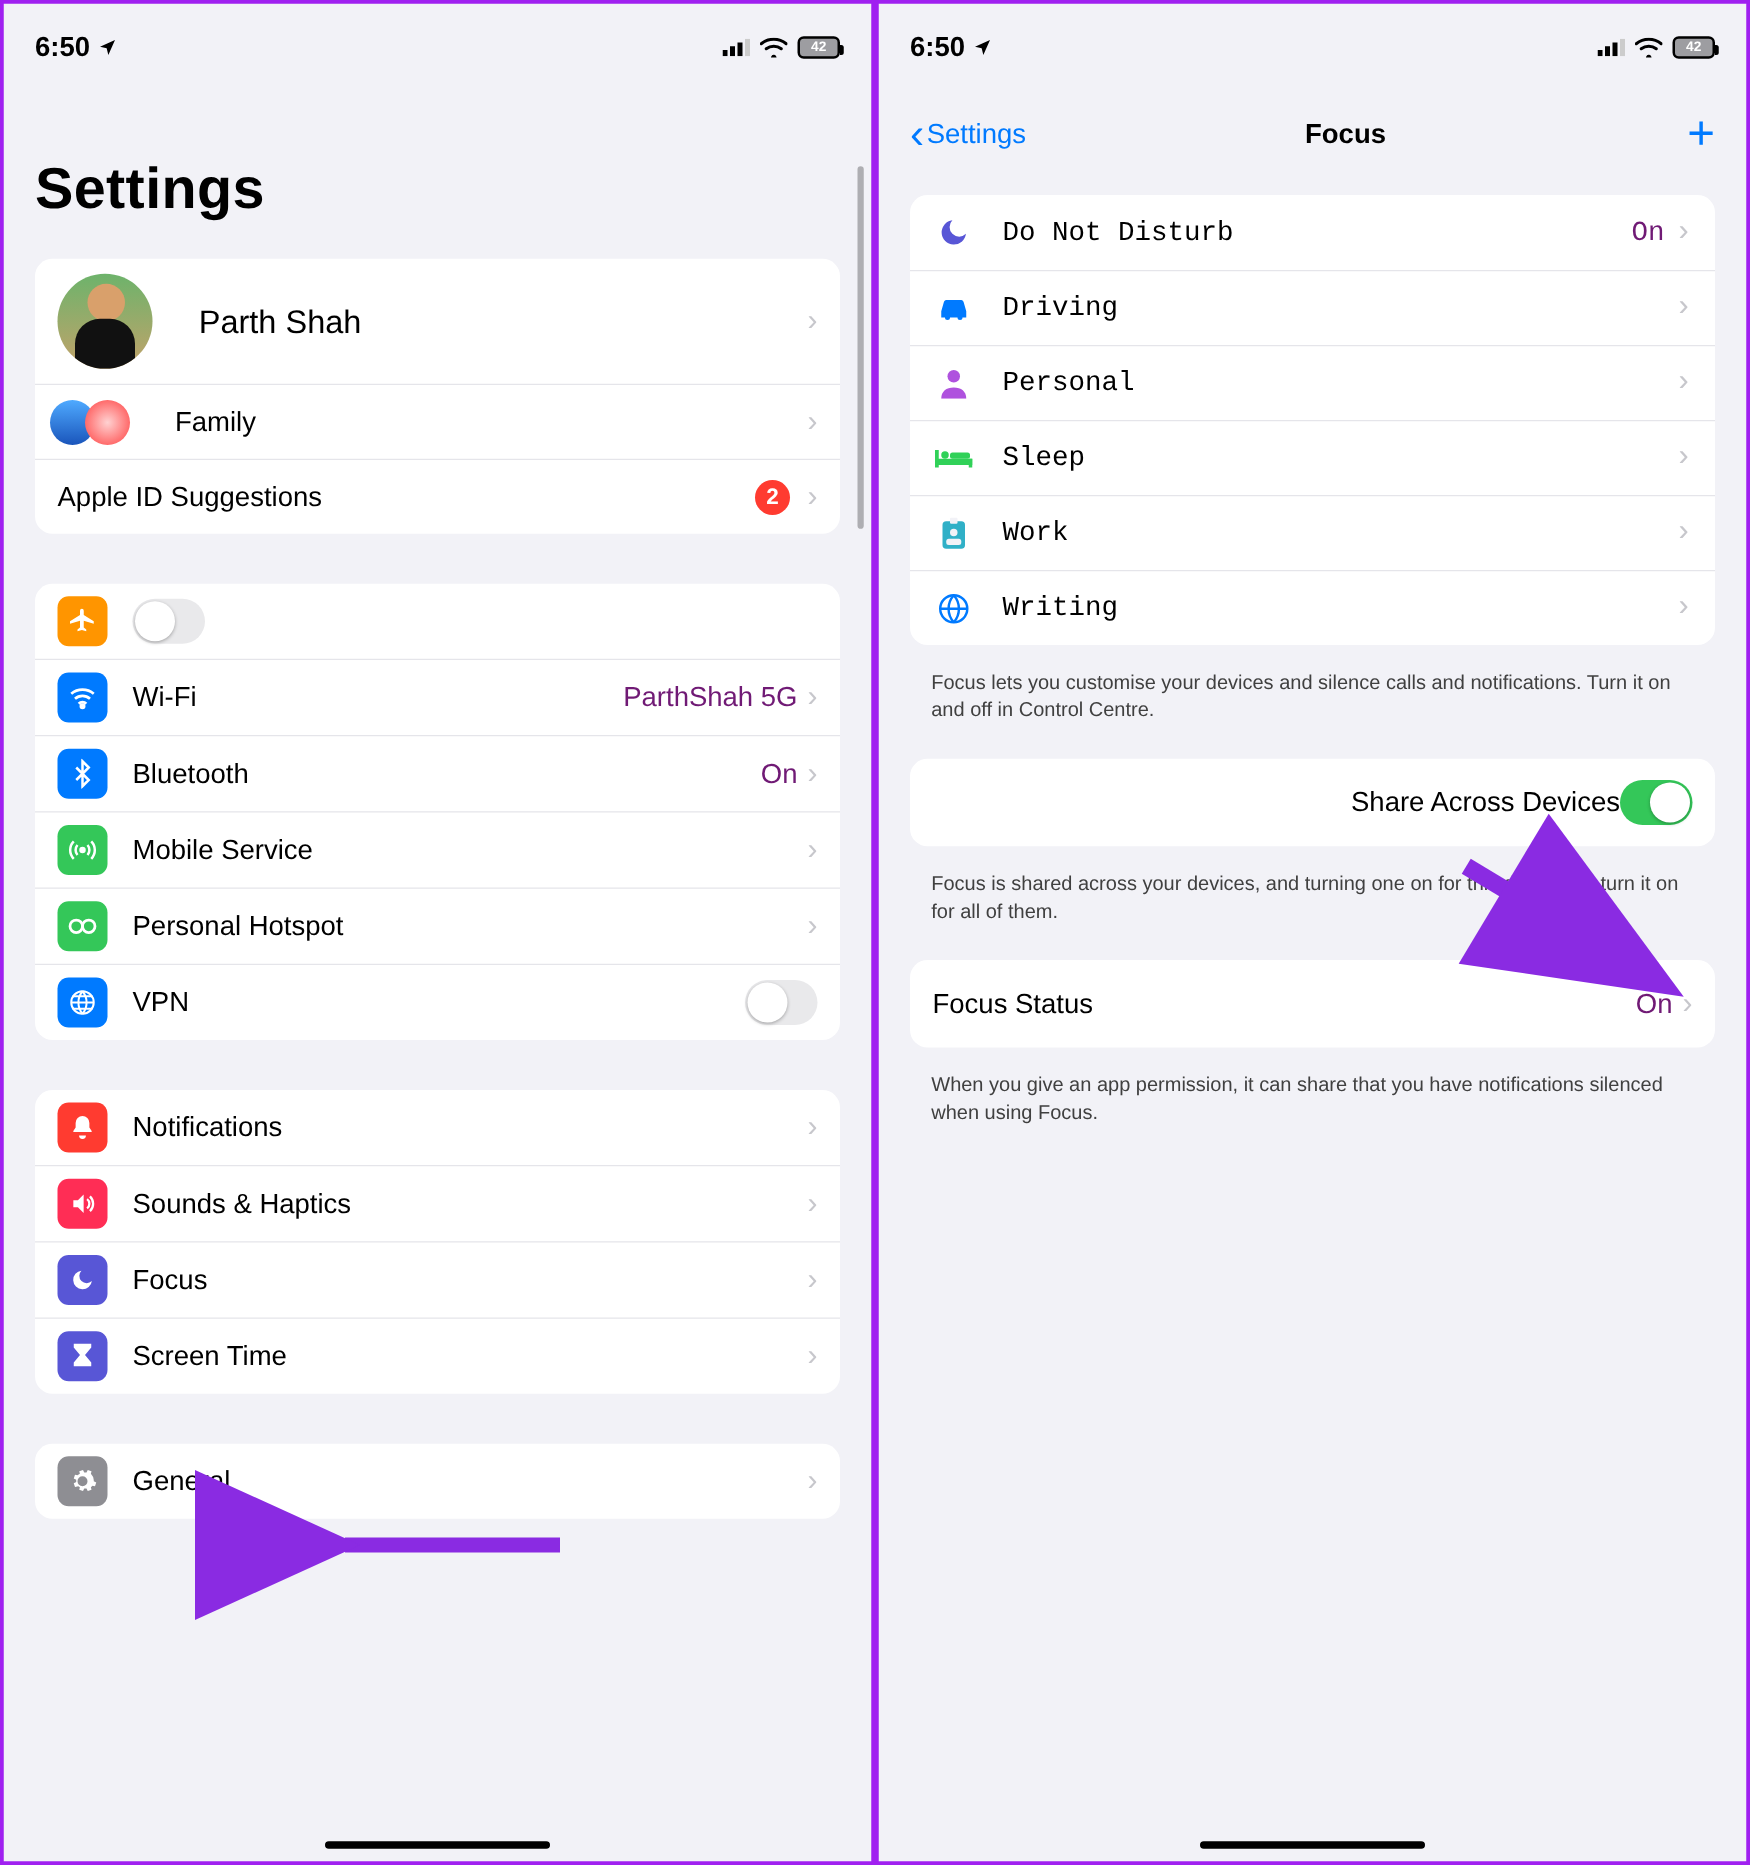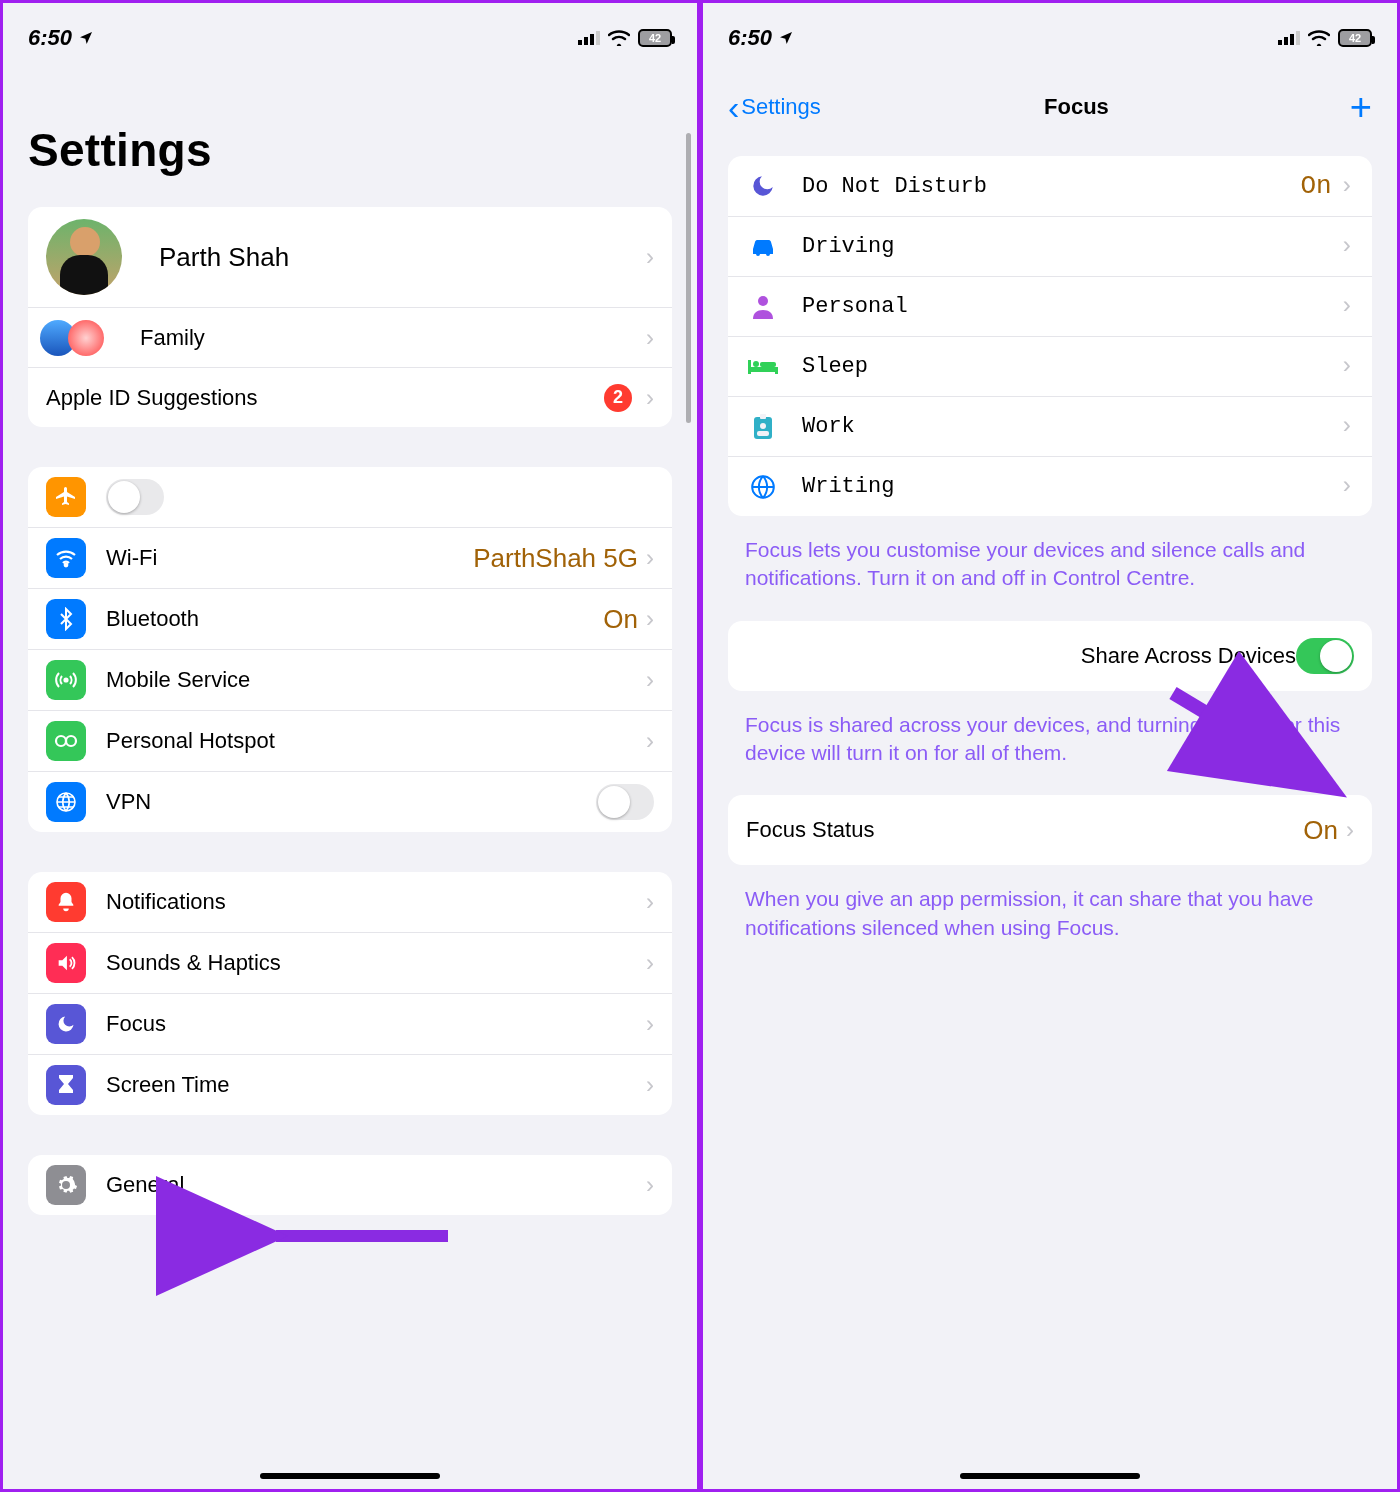--- a/index.html
+++ b/index.html
@@ -21,21 +21,21 @@
   }
   .status-bar {
     height: 70px;
     display: flex;
     align-items: center;
     justify-content: space-between;
     padding: 0 25px;
     font-size: 22px;
     font-weight: 600;
   }
-  .status-left { display: flex; align-items: center; gap: 6px; font-style: italic; }
+  .status-left { display: flex; align-items: center; gap: 6px; }
   .status-right { display: flex; align-items: center; gap: 8px; }
   .battery-box {
     display: inline-flex; align-items: center;
     border: 2px solid #000; border-radius: 5px;
     width: 34px; height: 18px; position: relative;
     background: rgba(0,0,0,0.35);
   }
   .battery-box::after {
     content: ""; position: absolute; right: -5px; top: 5px;
     width: 3px; height: 8px; background: #000; border-radius: 0 2px 2px 0;
@@ -64,21 +64,21 @@
     border-top: 1px solid #e5e5ea;
     position: relative;
   }
   .row:first-child { border-top: none; }
   .row .icon-box {
     width: 40px; height: 40px; border-radius: 9px;
     display: inline-flex; align-items: center; justify-content: center;
     margin-right: 20px; color: #fff; flex-shrink:0;
   }
   .row .label { font-size: 22px; flex: 1; color:#000;}
-  .row .value { font-size: 26px; color: #a16207; margin-right: 8px;}
+  .row .value { font-size: 22px; color: #701a75; margin-right: 8px;}
   .chevron { color: #c7c7cc; font-size:24px; }
   .badge {
     background:#ff3b30; color:#fff; border-radius:50%;
     width:28px; height:28px; font-size:18px; font-weight:600;
     display:inline-flex; align-items:center; justify-content:center;
     margin-right:14px;
   }
 
   .toggle {
     width: 58px; height: 36px; border-radius: 18px; background:#e9e9eb;
@@ -119,21 +119,21 @@
   }
   .nav .back { color:#007aff; display:flex; align-items:center; gap:2px;}
   .nav .title { flex:1; text-align:center; font-weight:600;}
   .nav .add { color:#007aff; font-size:38px; font-weight:300; width:40px; text-align:right;}
 
   .focus-icon {
     width:34px; display:inline-flex; align-items:center; justify-content:center;
     margin-right:22px; font-size:24px;
   }
   .footer-note {
-    font-size:21px; color:#8b5cf6; padding:10px 42px 28px 42px; line-height:1.35;
+    font-size:16px; color:#404040; padding:10px 42px 28px 42px; line-height:1.35;
   }
 
   .home-indicator {
     position:absolute; bottom:10px; left:50%; transform:translateX(-50%);
     width:180px; height:6px; background:#000; border-radius:3px;
   }
   .scroll-hint {
     position:absolute; right:6px; top:130px; width:5px; height:290px;
     background:#aeaeb2; border-radius:3px;
   }

